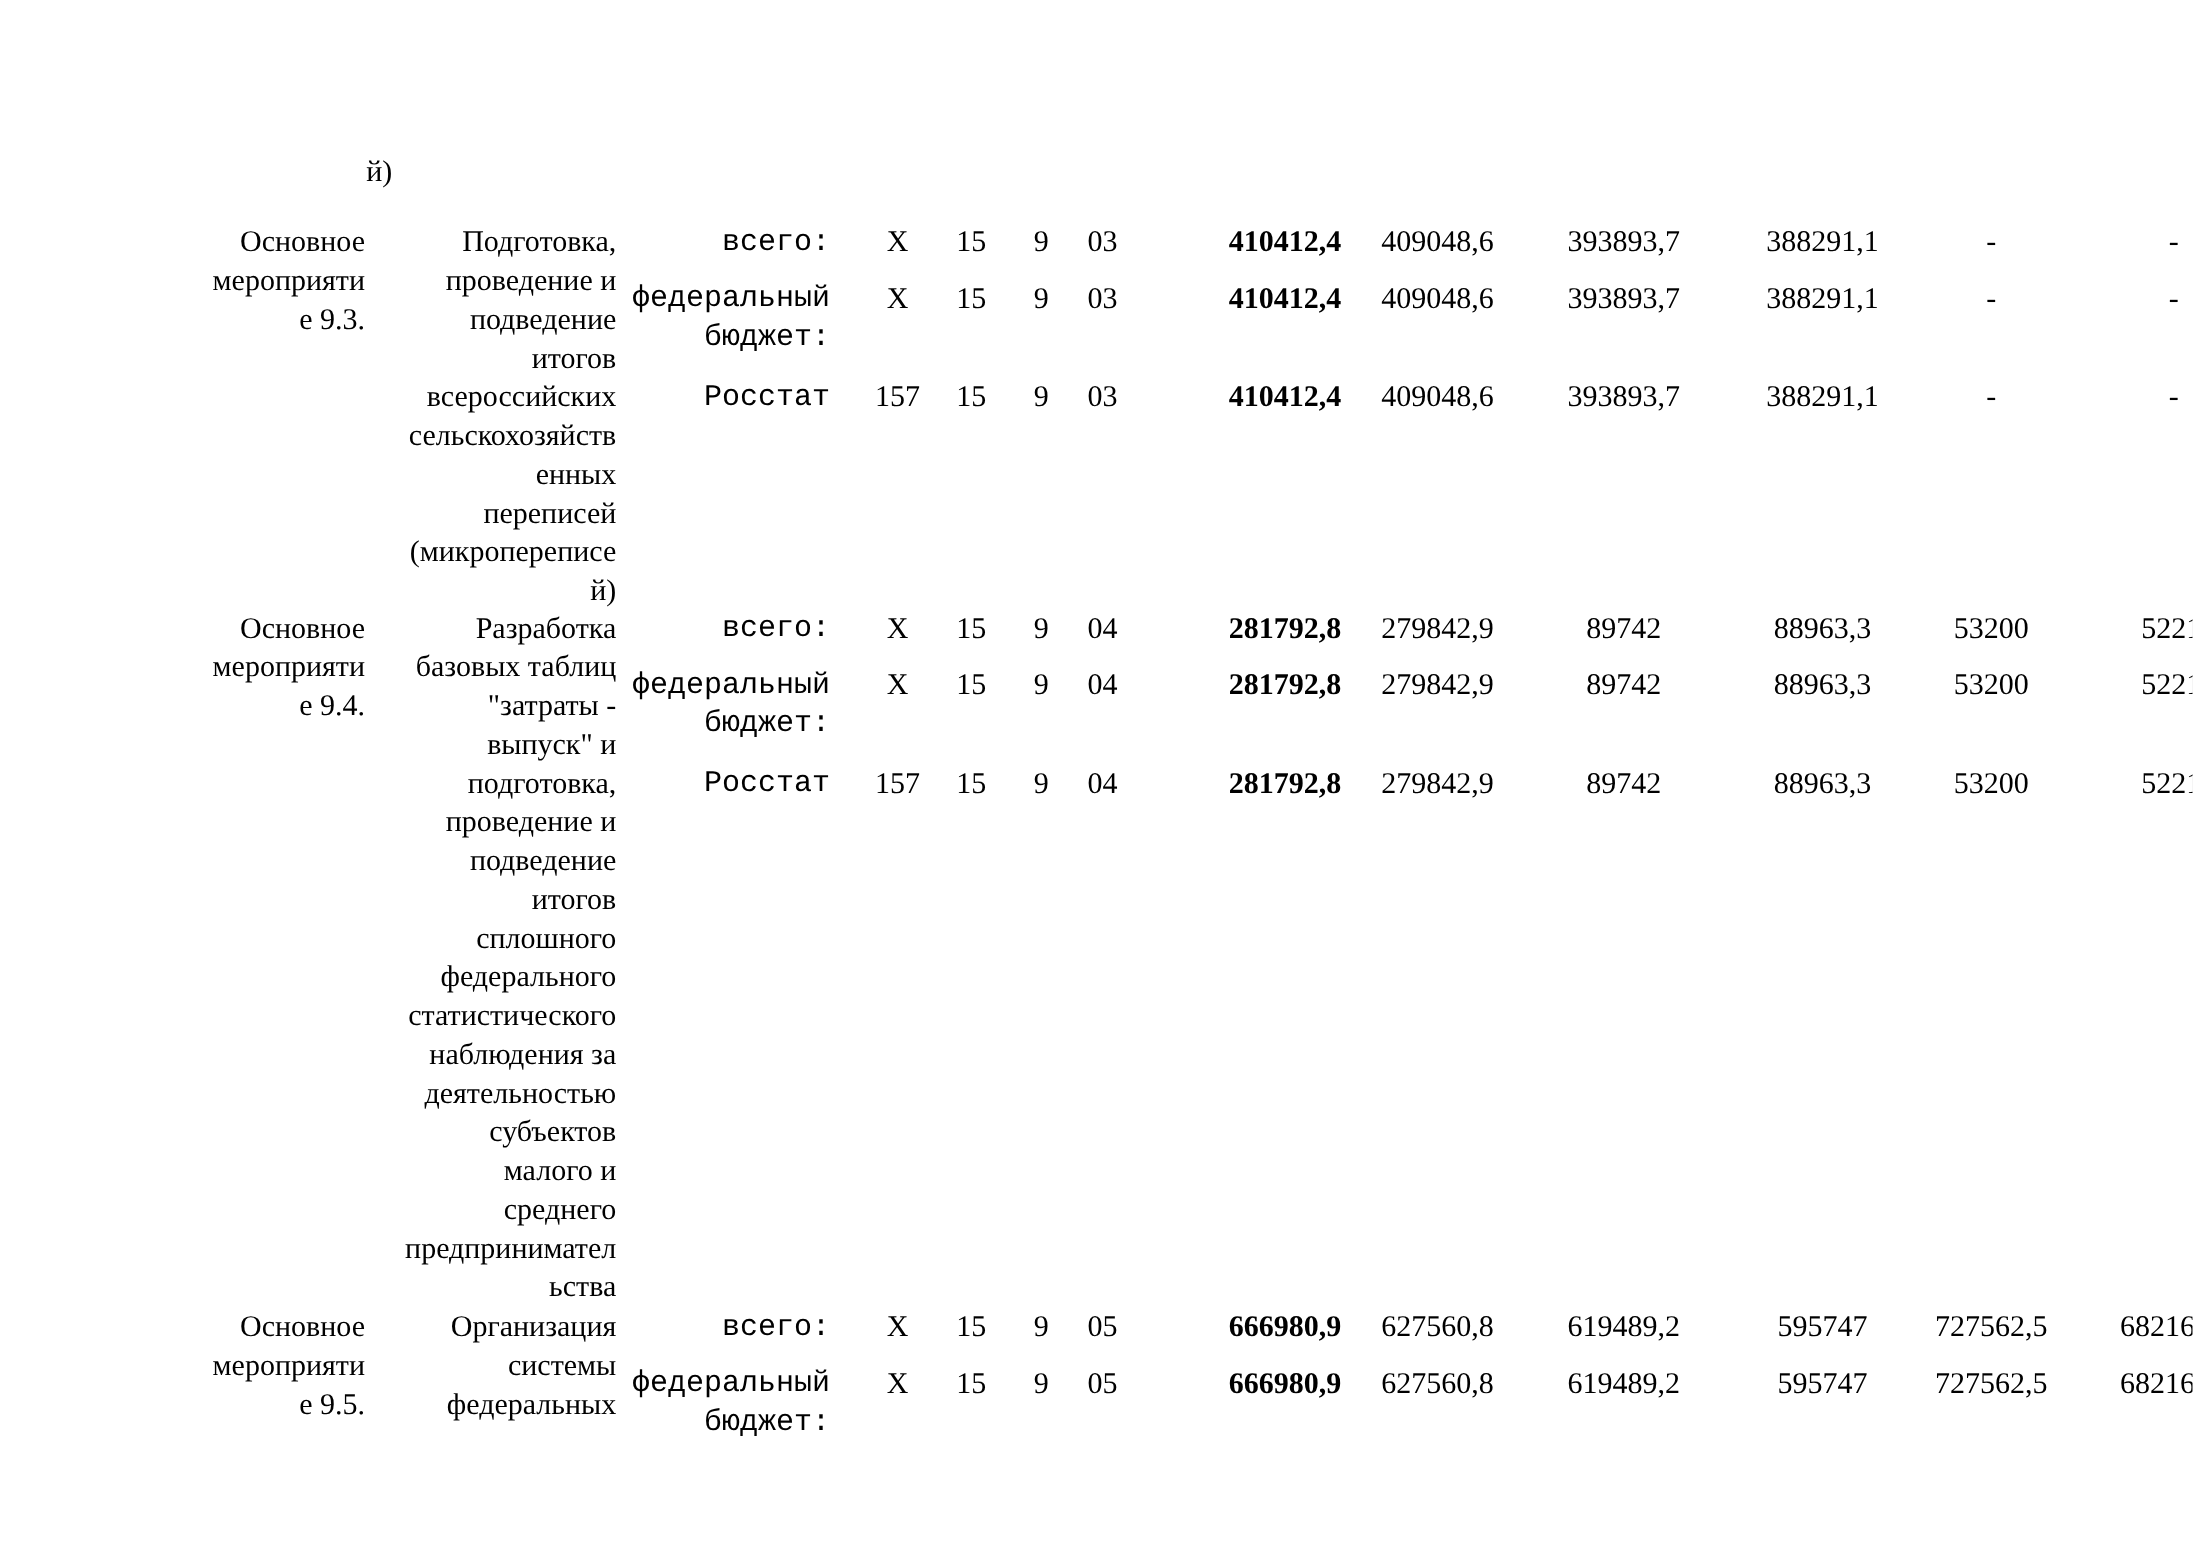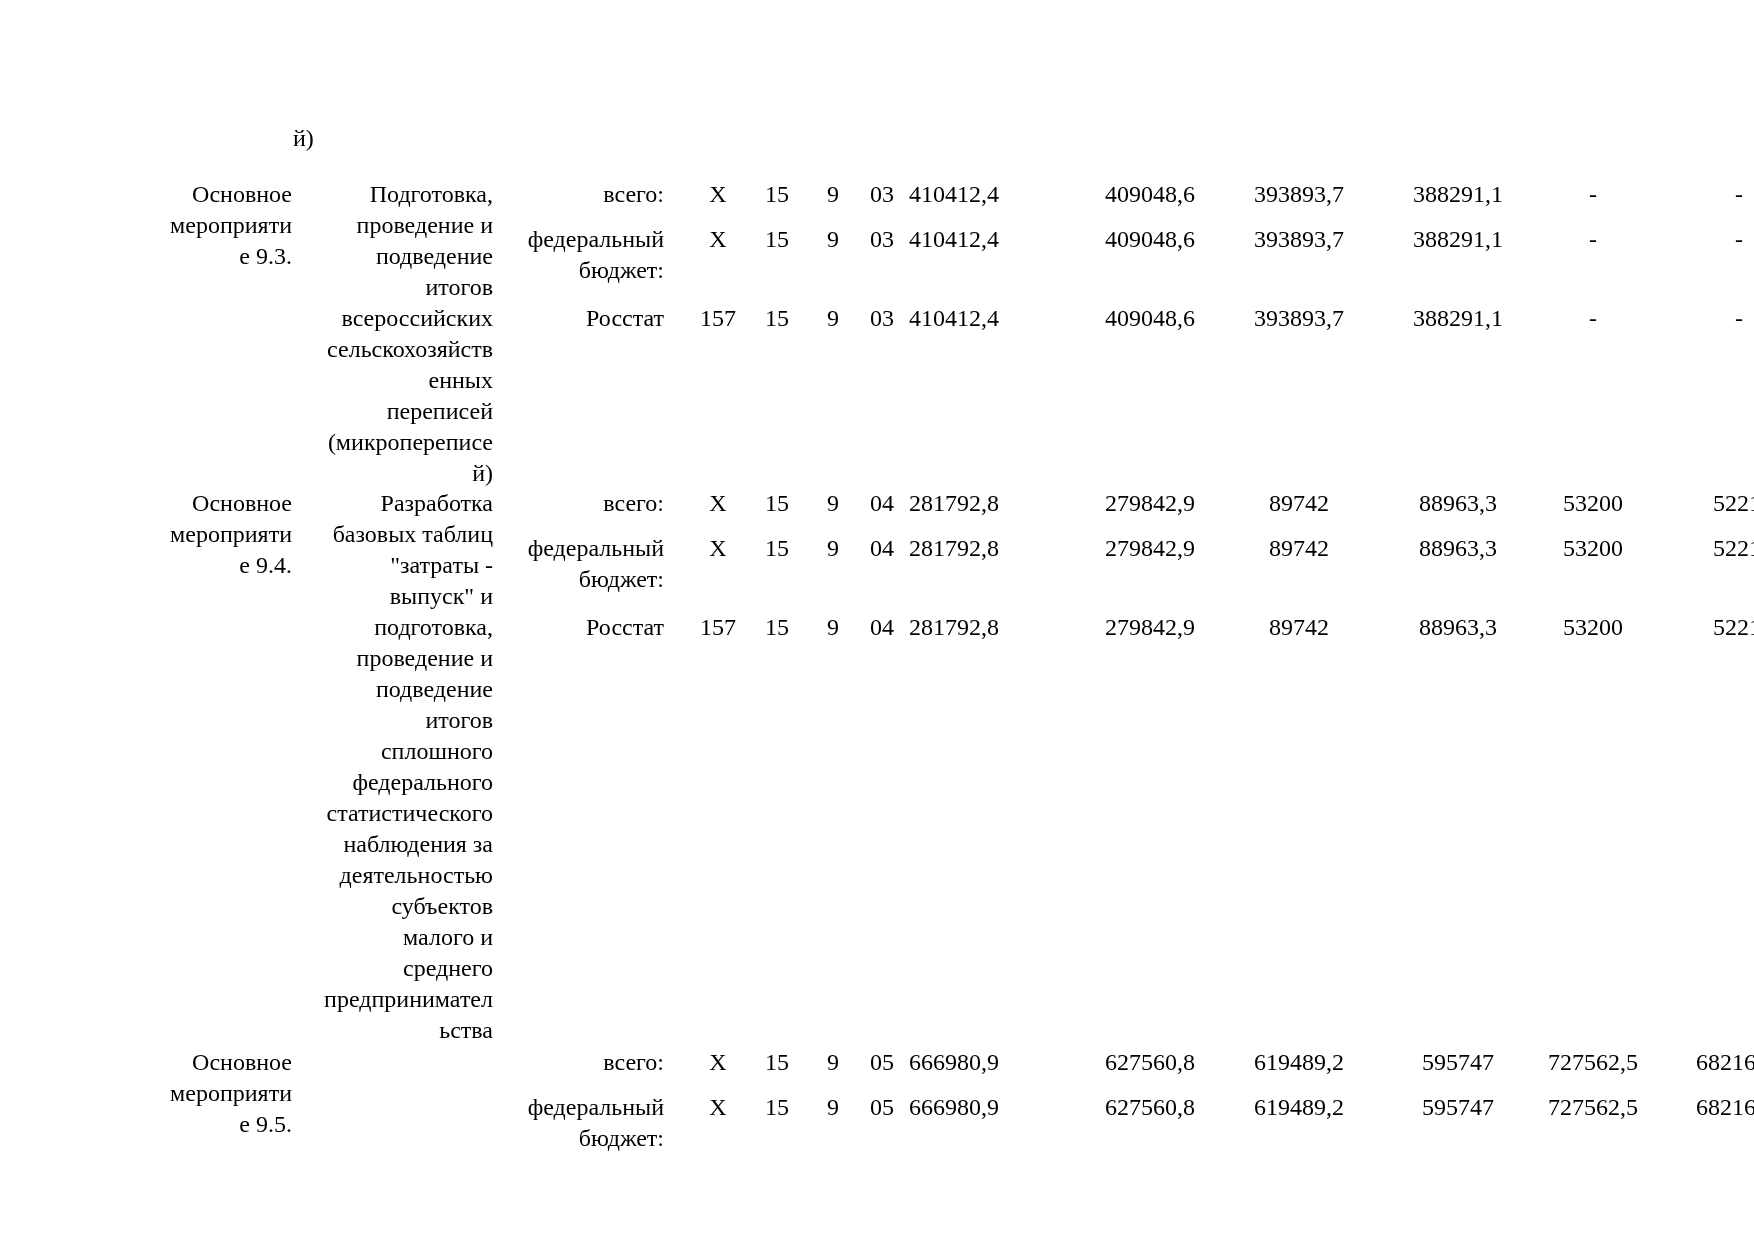--- a/index.html
+++ b/index.html
@@ -4,25 +4,25 @@
 <style>
   html,body{margin:0;padding:0;}
   body{width:1754px;height:1240px;overflow:hidden;background:#ffffff;}
   .page{position:relative;width:1754px;height:1240px;background:#ffffff;overflow:hidden;
         font-family:"Liberation Serif","DejaVu Serif",serif;color:#000000;}
   .cell{position:absolute;font-size:24px;line-height:31px;white-space:nowrap;}
   .pre{white-space:pre-line;text-align:right;}
   
   .c1{left:152px;width:140px;}
   .c2{left:293px;width:200px;}
-  .c3{left:489px;width:175px;}
+  .c3{left:489px;width:175px;font-family:Liberation Mono, monospace;}
   
   .num{transform:translateX(-50%);text-align:center;}
   .n1{left:718px;}.n2{left:777px;}.n3{left:833px;}.n4{left:882px;}
-  .n5{left:954px;}.n6{left:1150px;}.n7{left:1299px;text-align:center;}.n8{left:1458px;}
+  .n5{left:1028px;font-weight:bold;}.n6{left:1150px;}.n7{left:1299px;text-align:center;}.n8{left:1458px;}
   .n9{left:1593px;}.n10{left:1739px;}
   
   .frag{transform:none;text-align:left;}
   
   .t0{top:123px;}
   .ra{top:179px;}.rb{top:224px;}.rc{top:303px;}
   .rd{top:488px;}.re{top:533px;}.rf{top:612px;}
   .rg{top:1047px;}.rh{top:1092px;}
 </style>
 </head>
@@ -138,20 +138,23 @@
   <div class="cell num n5 rf">281792,8</div>
   <div class="cell num n6 rf">279842,9</div>
   <div class="cell num n7 rf">89742</div>
   <div class="cell num n8 rf">88963,3</div>
   <div class="cell num n9 rf">53200</div>
   <div class="cell frag rf" style="left:1713px;">5221</div>
 
   <div class="cell c1 pre rg">Основное
 мероприяти
 е 9.5.</div>
+  <div class="cell c2 pre rg">Организация
+системы
+федеральных</div>
 
   <div class="cell c3 pre rg">всего:</div>
   <div class="cell num n1 rg">X</div>
   <div class="cell num n2 rg">15</div>
   <div class="cell num n3 rg">9</div>
   <div class="cell num n4 rg">05</div>
   <div class="cell num n5 rg">666980,9</div>
   <div class="cell num n6 rg">627560,8</div>
   <div class="cell num n7 rg">619489,2</div>
   <div class="cell num n8 rg">595747</div>

